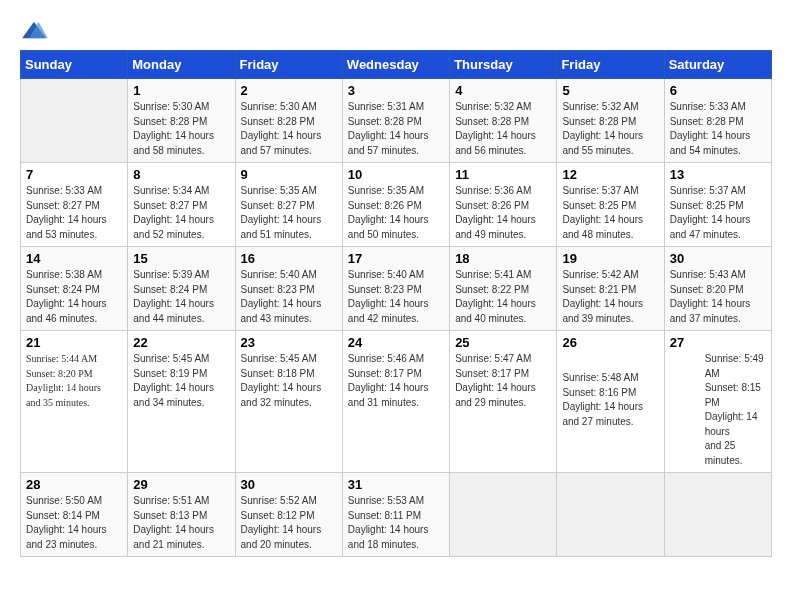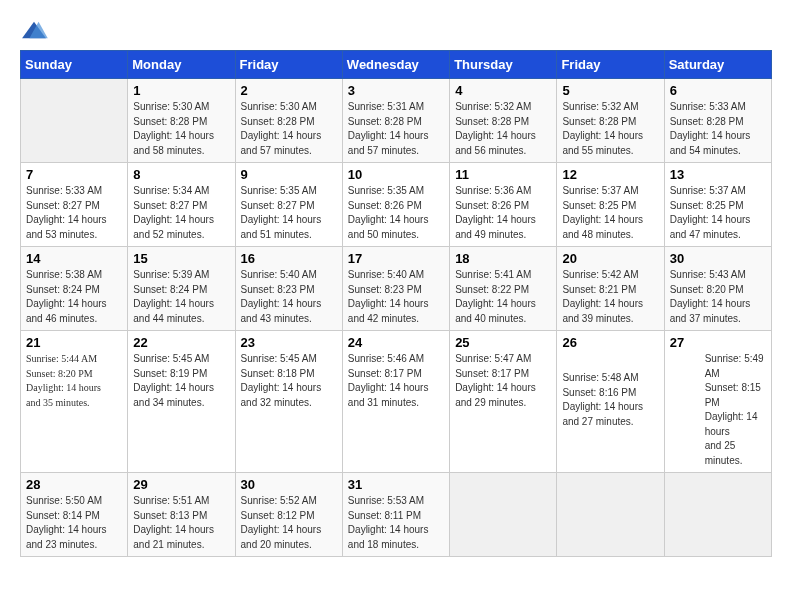--- a/index.html
+++ b/index.html
@@ -217,21 +217,21 @@
 and 42 minutes.</div>
         </td>
         <td>
           <span class="day-number">18</span>
           <div class="day-detail" style="white-space: pre-line;">Sunrise: 5:41 AM
 Sunset: 8:22 PM
 Daylight: 14 hours
 and 40 minutes.</div>
         </td>
         <td>
-          <span class="day-number">20</span>
+          <span class="day-number">19</span>
           <div class="day-detail" style="white-space: pre-line;">Sunrise: 5:42 AM
 Sunset: 8:21 PM
 Daylight: 14 hours
 and 39 minutes.</div>
         </td>
         <td>
           <span class="day-number">30</span>
           <div class="day-detail" style="white-space: pre-line;">Sunrise: 5:43 AM
 Sunset: 8:20 PM
 Daylight: 14 hours

